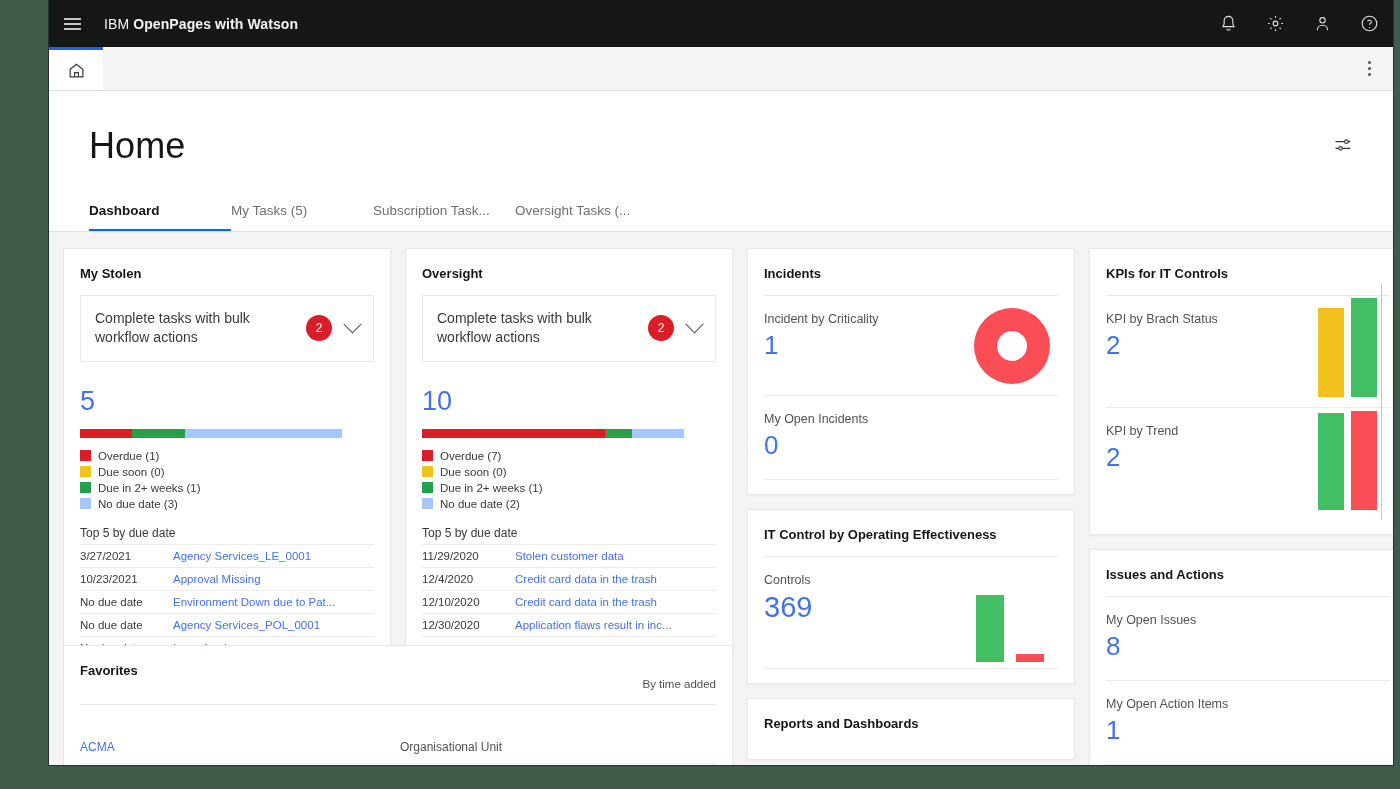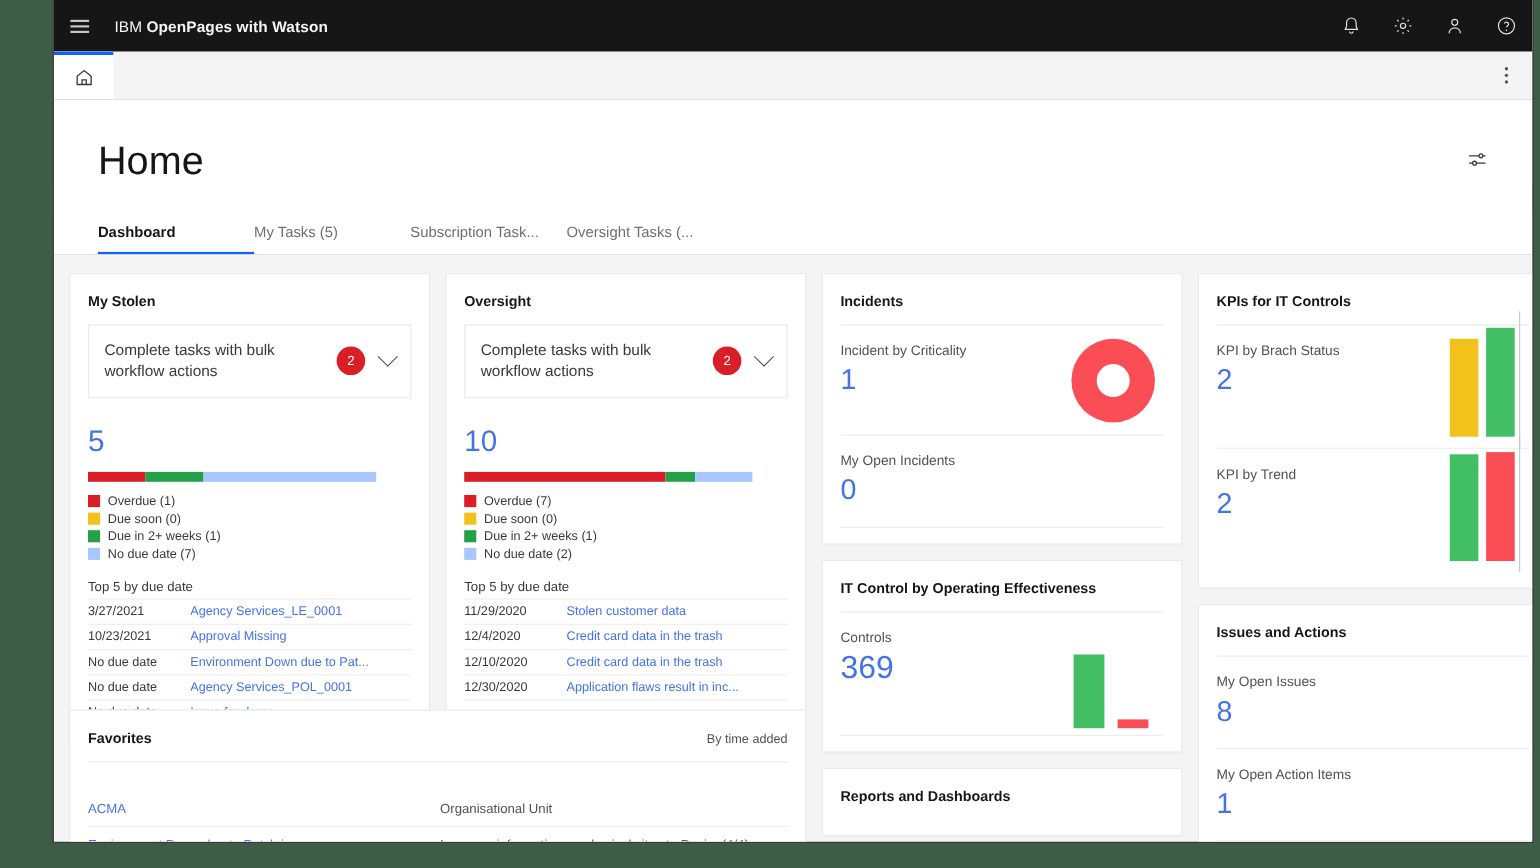--- a/index.html
+++ b/index.html
@@ -143,21 +143,21 @@
 
   .minibars { position: absolute; right: 4px; bottom: 10px; height: 108px; width: 86px; }
   .minibars .axis { position: absolute; right: 4px; top: -6px; bottom: -10px; width: 1px; background: #c6c6c6; }
   .minibars .b { position: absolute; bottom: 0; width: 26px; }
 
   .effbars { position: absolute; right: 14px; bottom: 6px; width: 100px; height: 74px; }
   .effbars .b { position: absolute; bottom: 0; }
 
   
   .fav-head { display: flex; align-items: baseline; padding: 17px 0 14px 0;
-              border-bottom: 1px solid #e8e8e8; }
+              border-bottom: 1px solid #e8e8e8; flex-direction: column; }
   .fav-head .t { font-size: 13px; font-weight: 700; color: #161616; }
   .fav-head .s { margin-left: auto; font-size: 11.5px; color: #525252; cursor: pointer; }
   .fav-row { display: flex; padding: 9px 0; border-bottom: 1px solid #ececec; }
   .fav-row .n { width: 320px; font-size: 12px; color: #4472e8; cursor: pointer;
                 white-space: nowrap; overflow: hidden; text-overflow: ellipsis; }
   .fav-row .d { font-size: 12px; color: #525252; flex: 1; white-space: nowrap;
                 overflow: hidden; text-overflow: ellipsis; }
   .fav-spacer { height: 26px; }
 </style>
 </head>
@@ -259,21 +259,21 @@
             <div class="legend-row">
               <span class="sw" style="background:#f1c21b"></span>
               <span>Due soon (0)</span>
             </div>
             <div class="legend-row">
               <span class="sw" style="background:#24a148"></span>
               <span>Due in 2+ weeks (1)</span>
             </div>
             <div class="legend-row">
               <span class="sw" style="background:#a6c8ff"></span>
-              <span>No due date (7)</span>
+              <span>No due date (3)</span>
             </div>
           </div>
         <div class="sublabel">Top 5 by due date</div>
         <table class="top5">
             <tbody id="mt-top5">
               <tr>
                 <td class="date">3/27/2021</td>
                 <td class="link">Agency Services_LE_0001</td>
               </tr>
               <tr>

